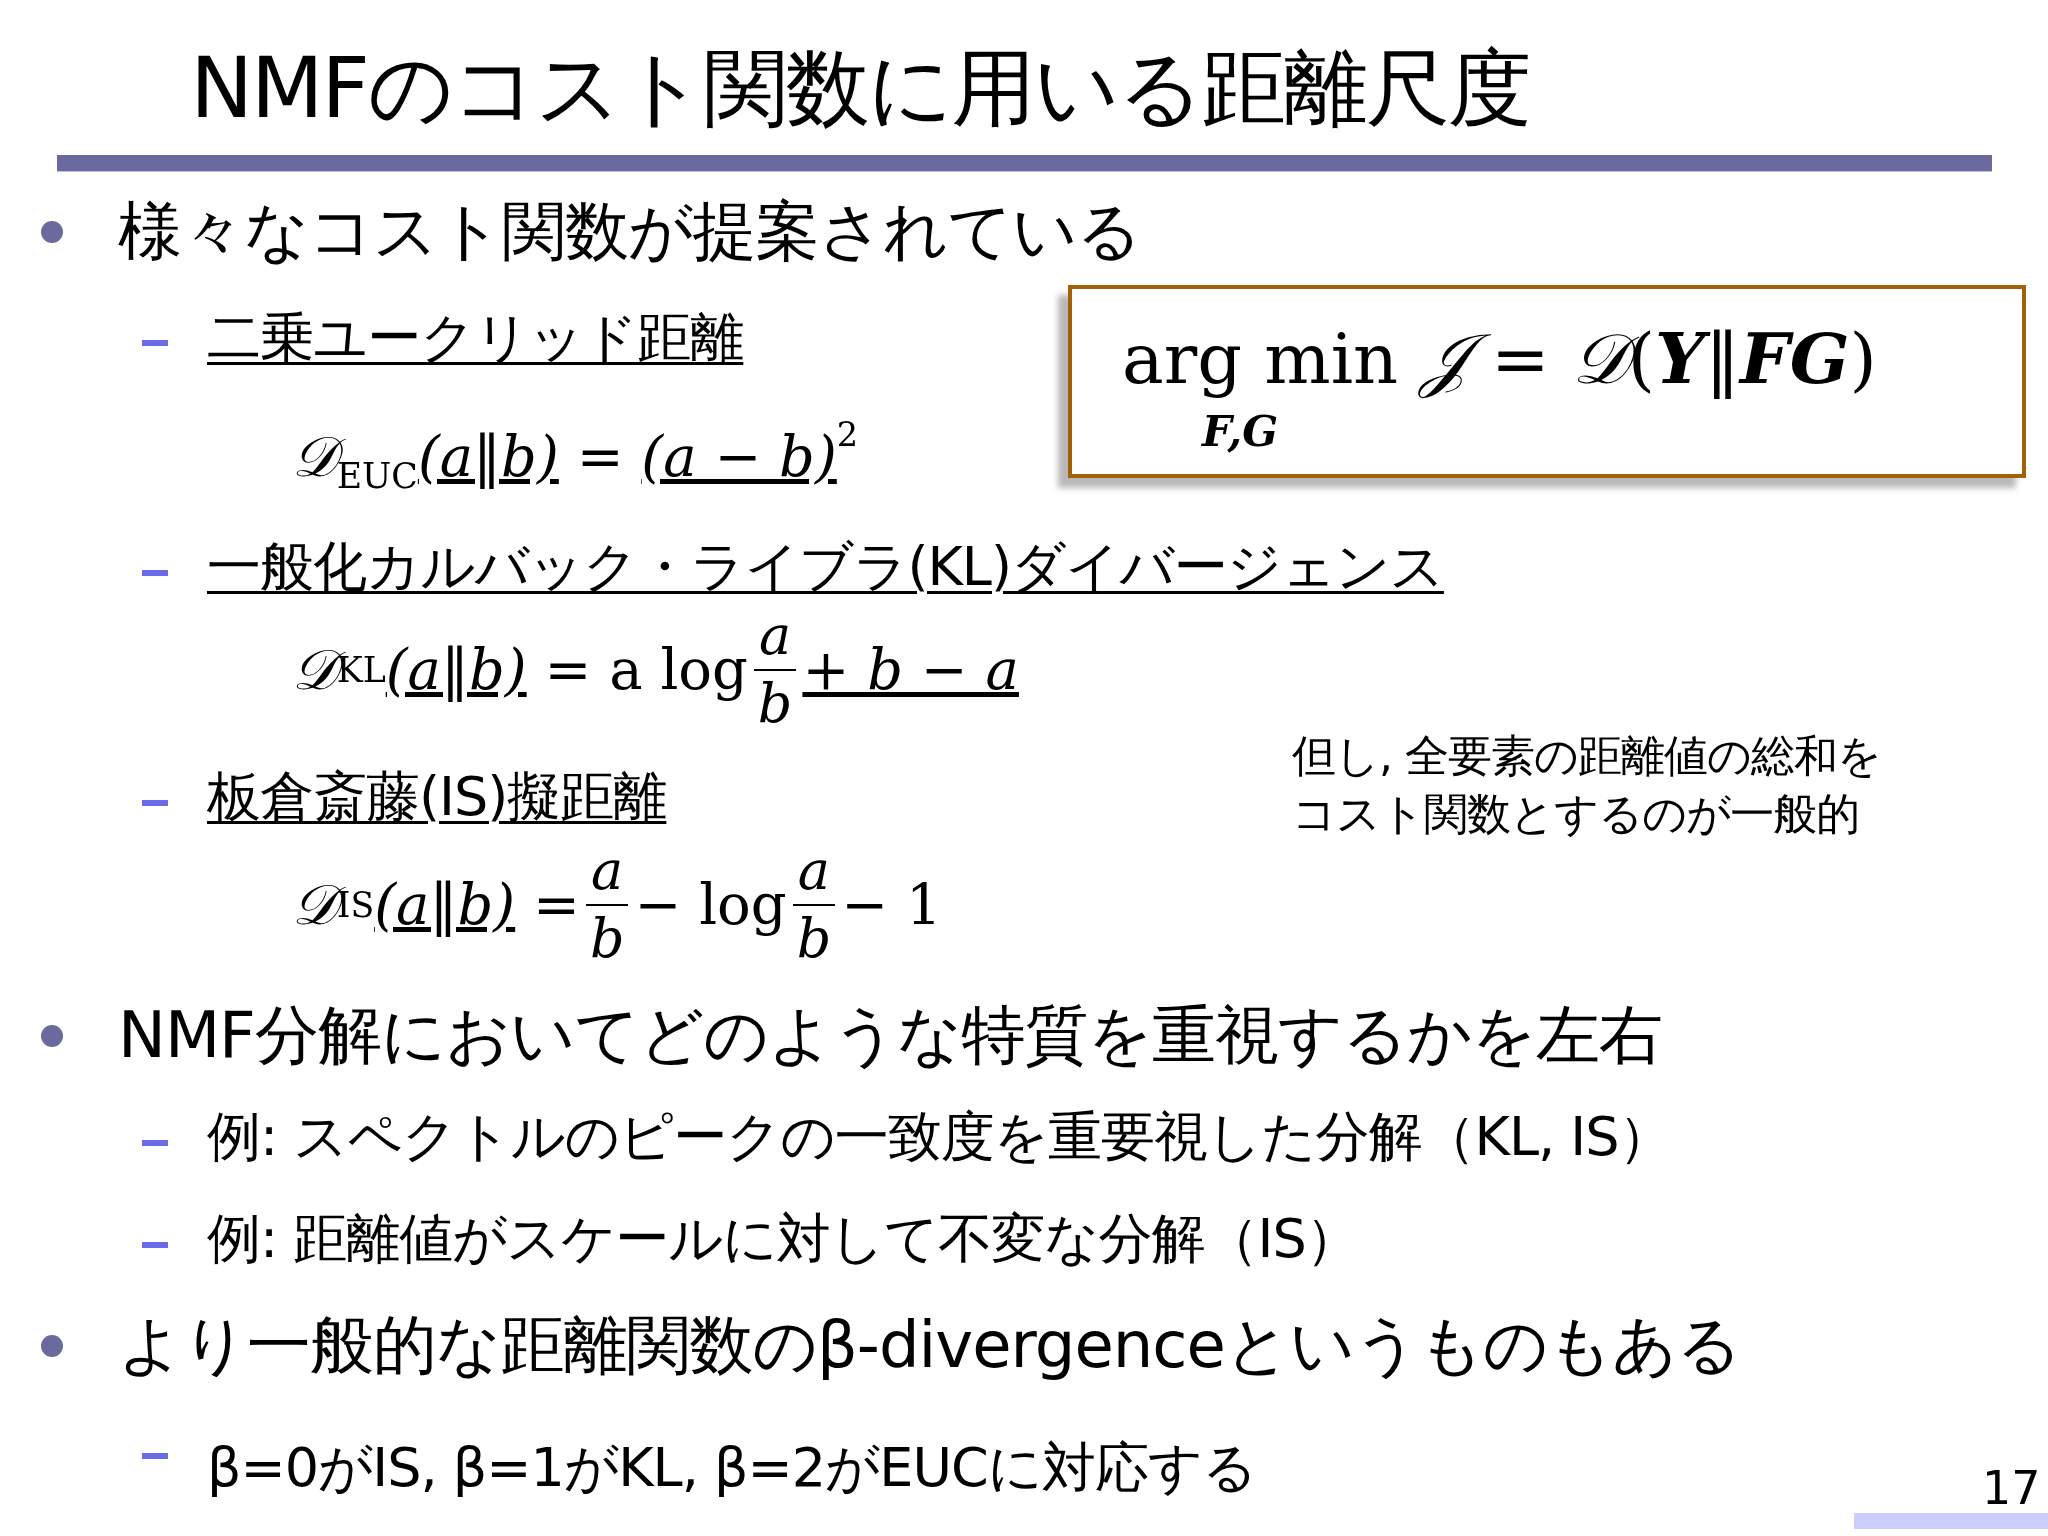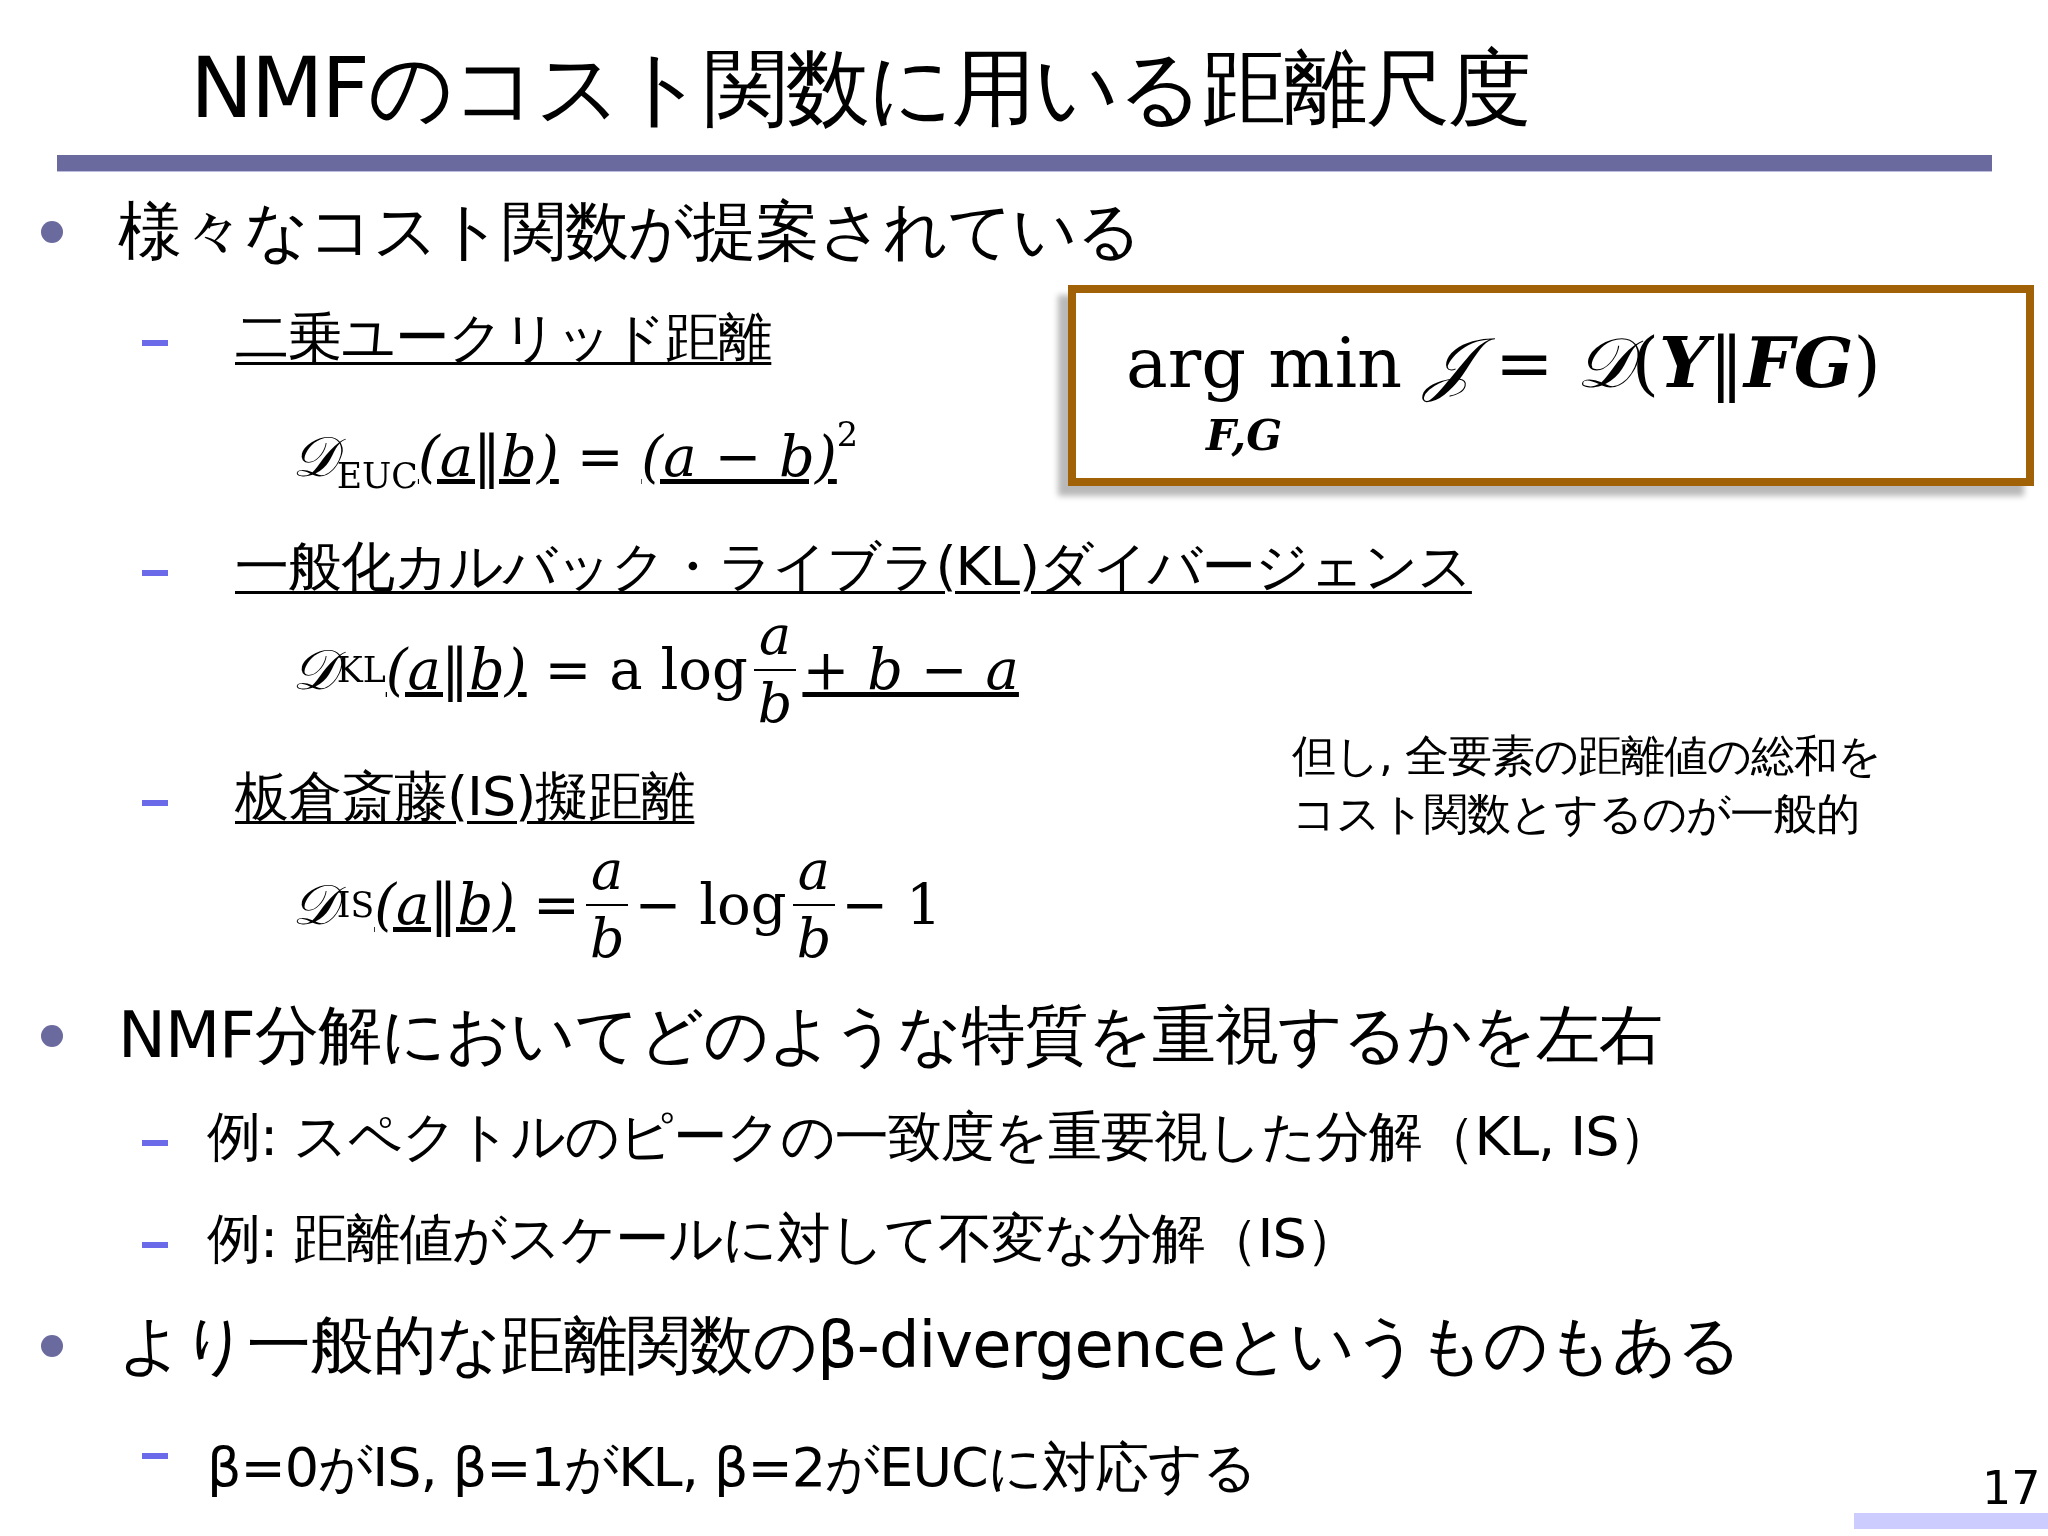--- a/index.html
+++ b/index.html
@@ -5,30 +5,30 @@
   html, body { margin:0; padding:0; background:#ffffff; }
   body { width:2048px; height:1536px; position:relative; overflow:hidden;
          font-family:"DejaVu Sans","Liberation Sans",sans-serif; color:#000; }
   .abs { position:absolute; white-space:nowrap; }
   .title { left:0; width:1720px; top:38px; text-align:center; font-size:84px; line-height:100px; letter-spacing:-2px; }
   .title-bar { left:57px; top:155px; width:1935px; height:16px; background:#6a6a9e; box-shadow:0 1px 0 #bdbde0; }
   .bullet-dot { width:22px; height:22px; border-radius:50%; background:#6a6a9e; }
   .dash { width:26px; height:6px; background:#6b6bea; }
   .l1 { font-size:64px; line-height:76px; letter-spacing:-1px; }
   .l2 { font-size:54px; line-height:64px; letter-spacing:-1px; }
-  .u { text-decoration:underline; text-decoration-thickness:3px; text-underline-offset:6px;margin-left:28px; }
+  .u { text-decoration:underline; text-decoration-thickness:3px; text-underline-offset:6px; }
   .math { font-family:"DejaVu Serif","Liberation Serif",serif; font-size:56px; line-height:70px; }
   .math i { font-style:italic;text-decoration:underline; }
   .cal { font-family:"DejaVu Serif","Liberation Serif",serif; font-style:italic; }
   .sub { font-size:0.62em; vertical-align:-0.35em; font-style:normal; }
   .sup { font-size:0.6em; vertical-align:0.9em; }
   .frac { display:inline-flex; flex-direction:column; align-items:center; vertical-align:middle; margin:0 6px; line-height:1; }
   .frac .num, .frac .den { font-style:italic; font-size:54px; padding:0 4px; }
   .frac .bar { height:2px; background:#000; width:100%; margin:6px 0; }
-  .box { left:1068px; top:285px; width:950px; height:185px; background:#fff; border:8px solid #a16207;
+  .box { left:1068px; top:285px; width:950px; height:185px; background:#fff; border:4px solid #a16207;
          box-shadow:-10px 10px 6px rgba(0,0,0,0.28); }
   .box .m { position:absolute; left:50px; top:30px; font-family:"DejaVu Serif","Liberation Serif",serif; font-size:70px; line-height:80px; white-space:nowrap; }
   .box .under { position:absolute; left:130px; top:118px; font-family:"DejaVu Serif","Liberation Serif",serif; font-size:42px; font-weight:bold; font-style:italic; }
   .note { font-size:44px; line-height:58px; letter-spacing:-1px; }
   .pagenum { font-size:46px; line-height:40px; }
   .footer-bar { left:1854px; top:1513px; width:194px; height:16px; background:#ccccff; }
 </style>
 </head>
 <body>
 

